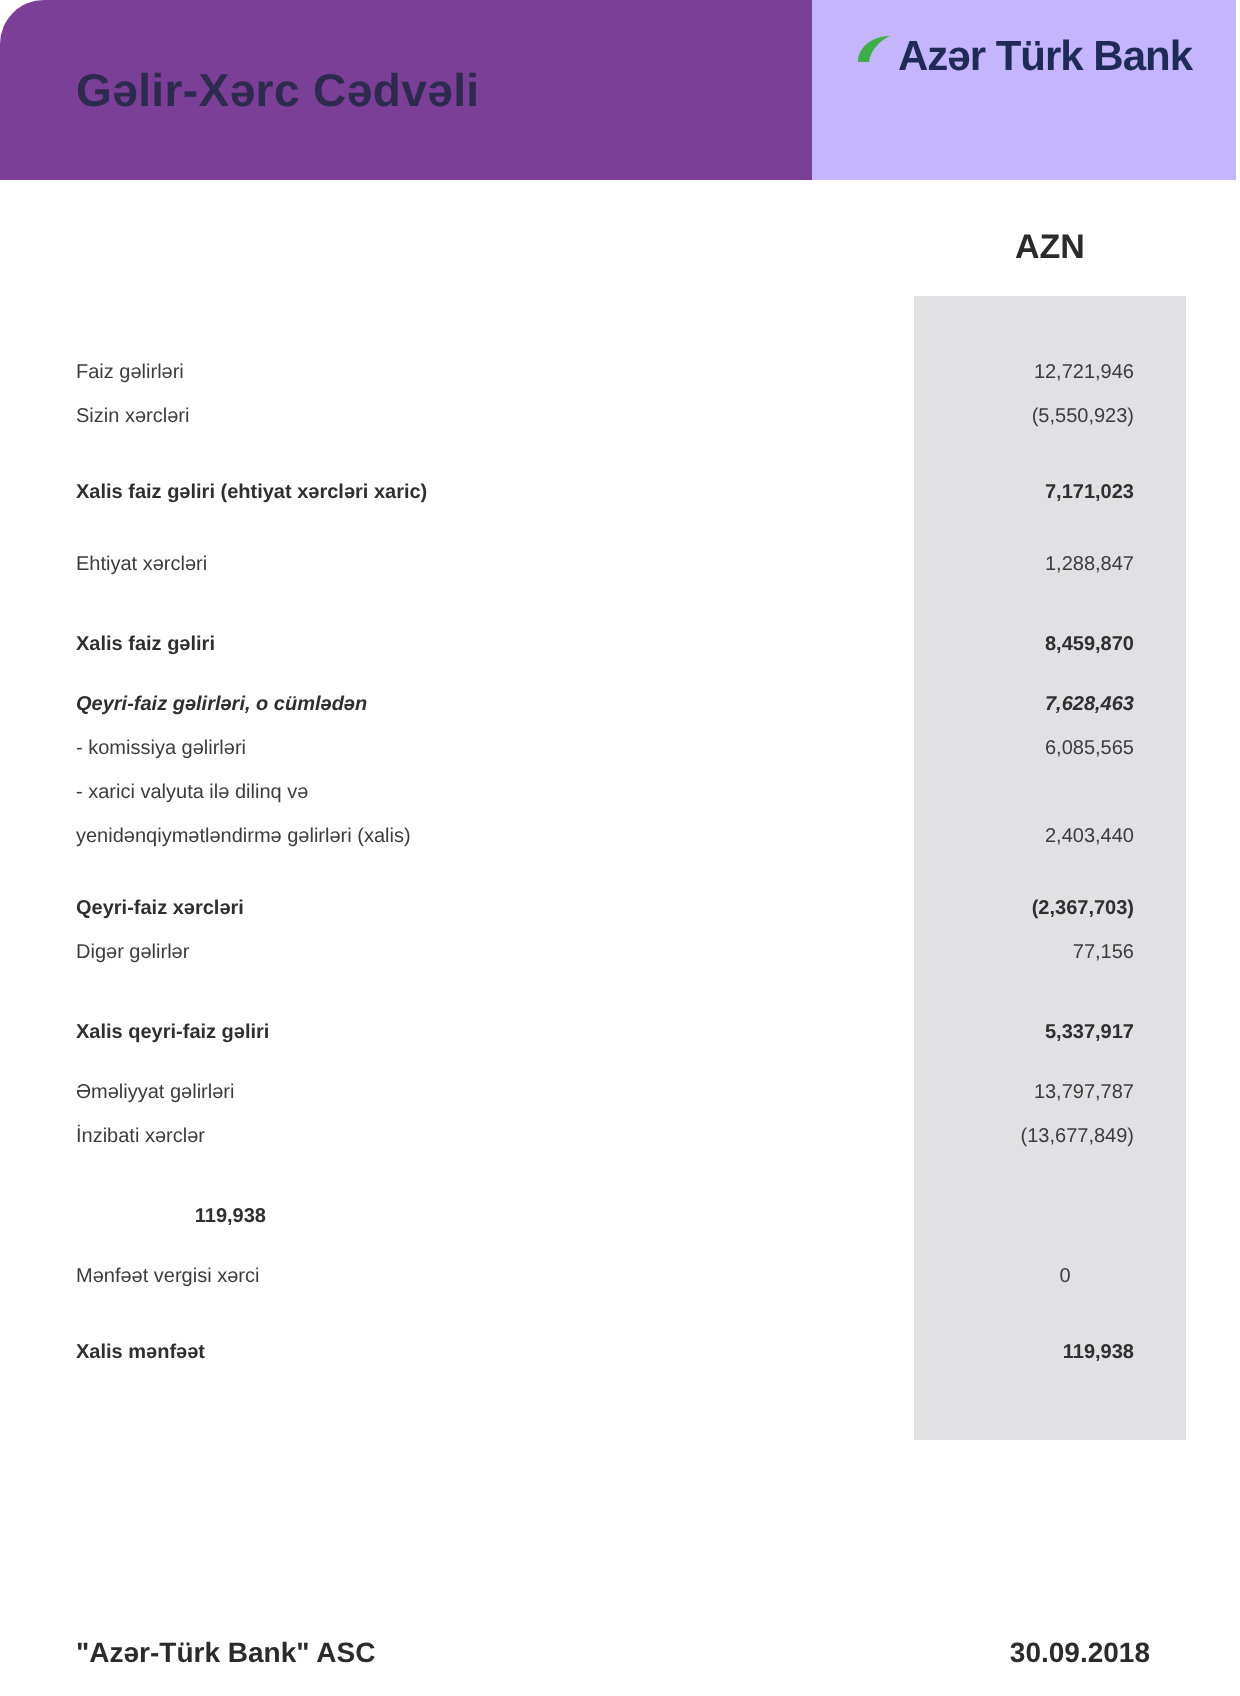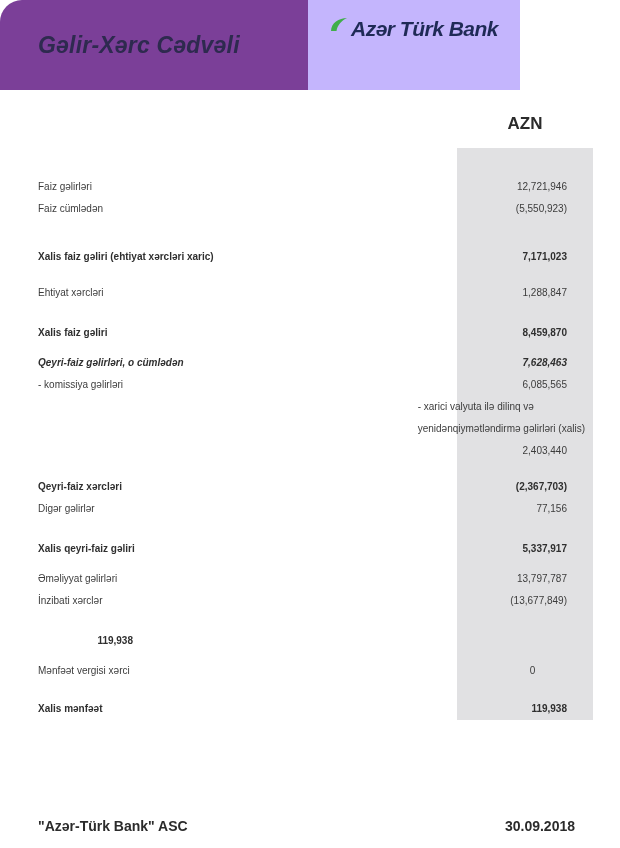--- a/index.html
+++ b/index.html
@@ -9,24 +9,23 @@
     position:relative;
     width:620px; height:848px;
     background:#ffffff;
     overflow:hidden;
     margin:0 auto;
   }
 
   
   .header {
     position:absolute; top:0; left:0;
-    width:520px; height:90px;
+    width:618px; height:90px;
     background:#7b3f98;
     border-top-left-radius:22px;
-    font-style:italic;
   }
   .header-title {
     position:absolute; left:38px; top:0; bottom:0;
     display:flex; align-items:center;
     font-size:23px; font-weight:bold;
     color:#2e2a4f;
     letter-spacing:0.2px;
   }
   .logo-panel {
     position:absolute; right:0; top:0;
@@ -69,31 +68,31 @@
   
   .content {
     position:absolute; top:148px; left:38px; right:27px;
     padding-top:28px;
   }
   .row {
     position:relative; z-index:1;
     display:flex; align-items:flex-start;
     font-size:10px; line-height:22px; color:#3c3c3c;
   }
-  .row.twolines { align-items:flex-end;flex-direction:column; }
+  .row.twolines { align-items:flex-end; }
   .row .label { flex:1; padding-right:8px; white-space:pre-line; }
   .row .value {
     flex:none; width:121px;
     text-align:right; padding-right:26px;
   }
   .row .value.center { text-align:center; padding-right:0; }
   .bold { font-weight:bold; color:#2f2f2f; }
   .bold-italic { font-weight:bold; font-style:italic; color:#2f2f2f;gap:32px; }
   .g8  { margin-top:8px; }
-  .g10 { margin-top:26px; }
+  .g10 { margin-top:16px; }
   .g14 { margin-top:14px; }
   .g16 { margin-top:16px; }
   .g18 { margin-top:18px; }
 
   
   .footer-left {
     position:absolute; left:38px; bottom:14px;
     font-size:14px; font-weight:bold; color:#2b2b2b;
   }
   .footer-right {
@@ -122,21 +121,21 @@
   <div class="strip"></div>
 
   <div class="content">
 
     <div class="row">
       <div class="label">Faiz gəlirləri</div>
       <div class="value">12,721,946</div>
     </div>
 
     <div class="row">
-      <div class="label">Faiz cümlədən</div>
+      <div class="label">Sizin xərcləri</div>
       <div class="value">(5,550,923)</div>
     </div>
 
     <div class="row bold g10">
       <div class="label">Xalis faiz gəliri (ehtiyat xərcləri xaric)</div>
       <div class="value">7,171,023</div>
     </div>
 
     <div class="row g14">
       <div class="label">Ehtiyat xərcləri</div>

